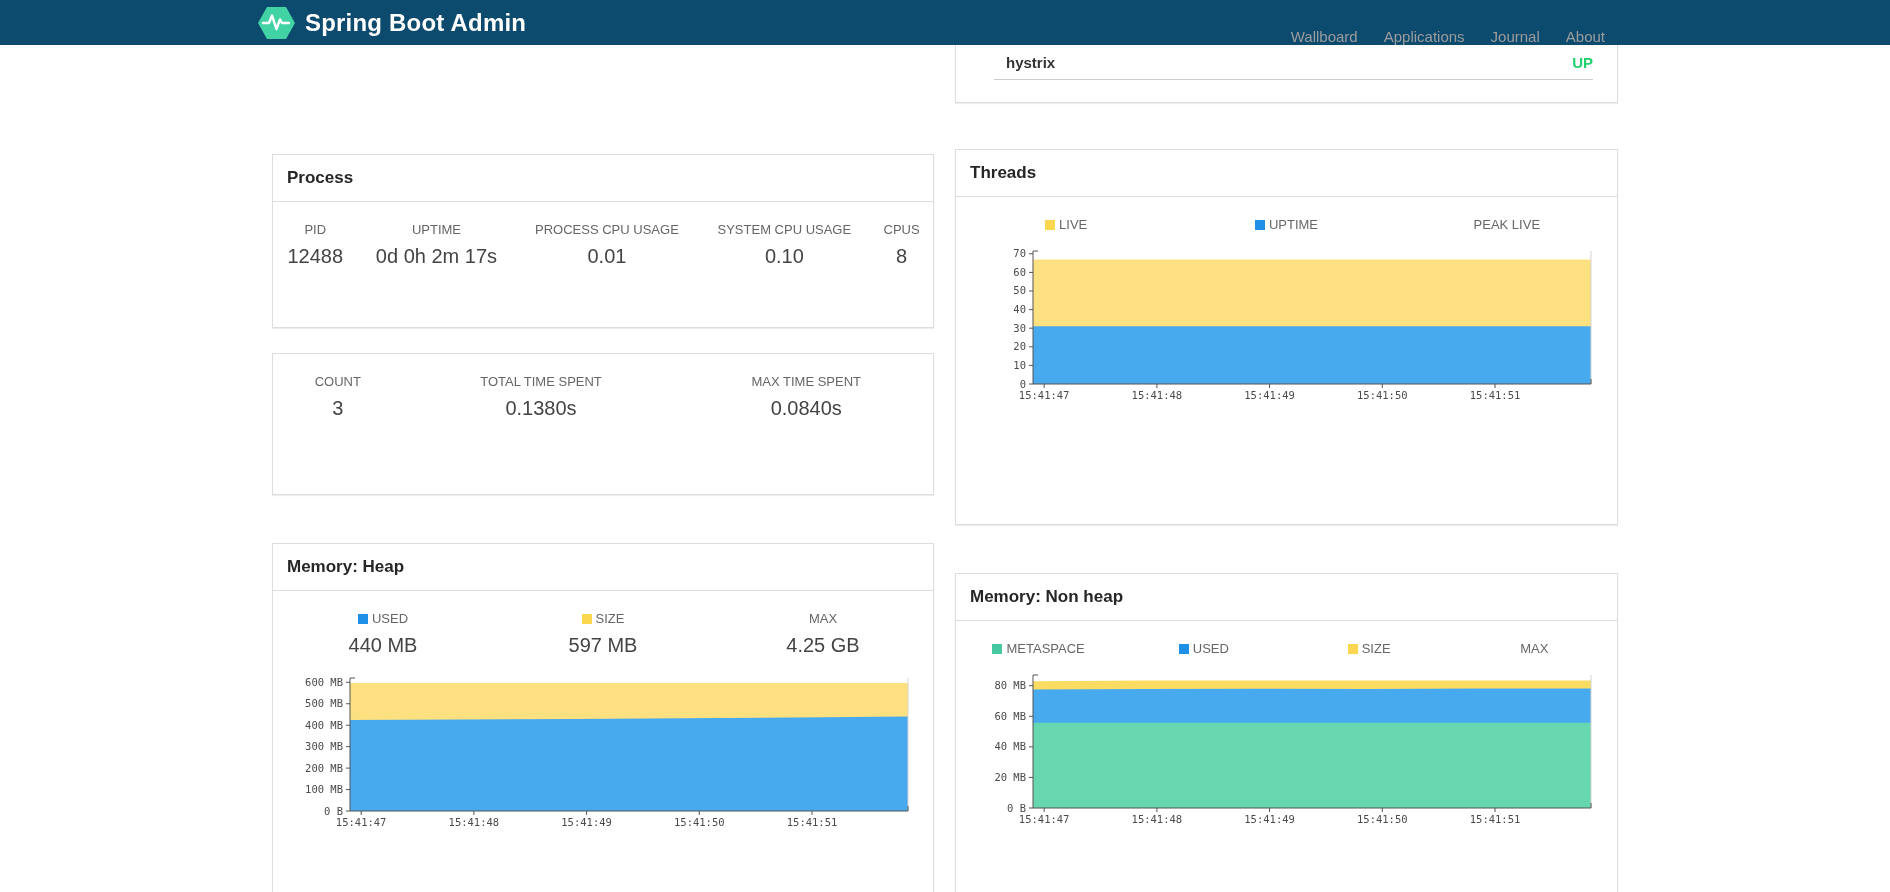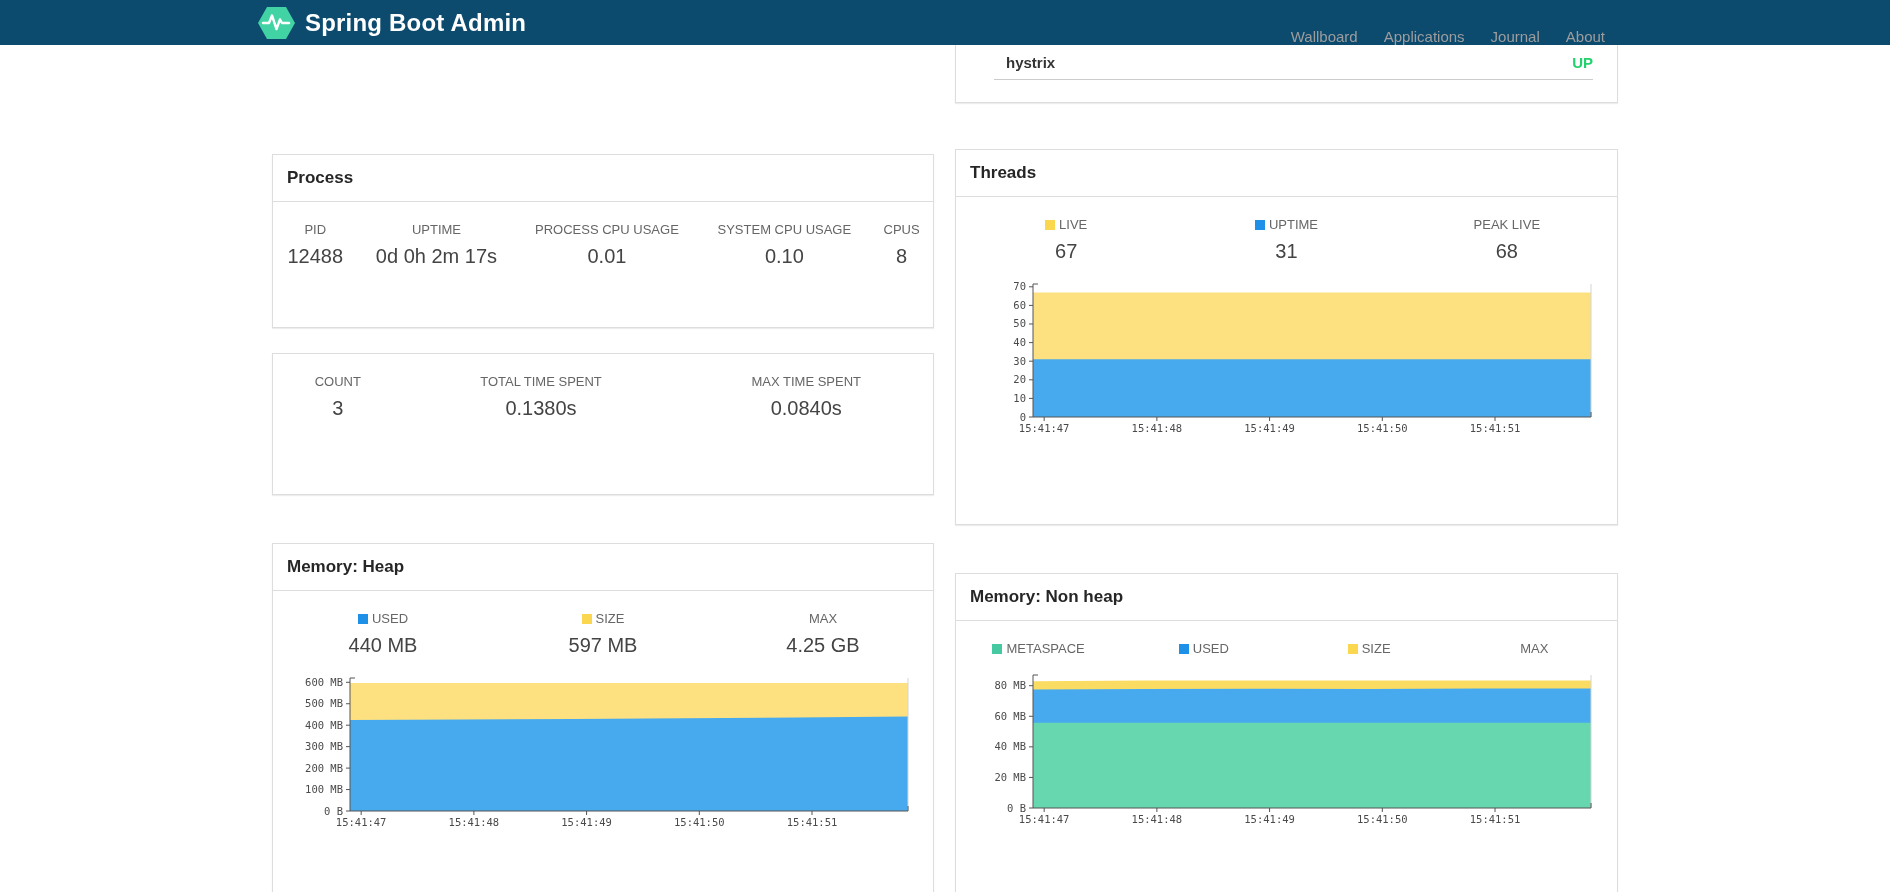--- a/index.html
+++ b/index.html
@@ -173,25 +173,20 @@
     <div class="sp-46"></div>
 
     <div class="card big-card chart-pad">
       <div class="card-title">Threads</div>
       <table class="stats equal">
         <tbody>
             <tr>
           <th><span class="swatch" style="background-color: rgb(251, 215, 79);"></span><span>LIVE</span></th>
           <th><span class="swatch" style="background-color: rgb(30, 144, 232);"></span><span>UPTIME</span></th>
           <th><span>PEAK LIVE</span></th>
-        </tr>
-        <tr>
-          <td>67</td>
-          <td>31</td>
-          <td>68</td>
         </tr>
       </tbody>
         </table>
       <svg class="chart" width="638" height="164">
           <polygon points="65,142 65.0,17.4 176.6,17.4 288.2,17.4 399.8,17.4 511.4,17.4 623.0,17.4 623,142" fill="#fde180"></polygon>
           <polygon points="65,142 65.0,84.3 176.6,84.3 288.2,84.3 399.8,84.3 511.4,84.3 623.0,84.3 623,142" fill="#48aaee"></polygon>
           <line x1="623" y1="9" x2="623" y2="142" stroke="#d4d4d4"></line>
           <line x1="65" y1="9" x2="65" y2="142" stroke="#545454"></line>
           <line x1="65" y1="9" x2="70" y2="9" stroke="#545454"></line>
           <line x1="61" y1="142" x2="65" y2="142" stroke="#545454"></line>

